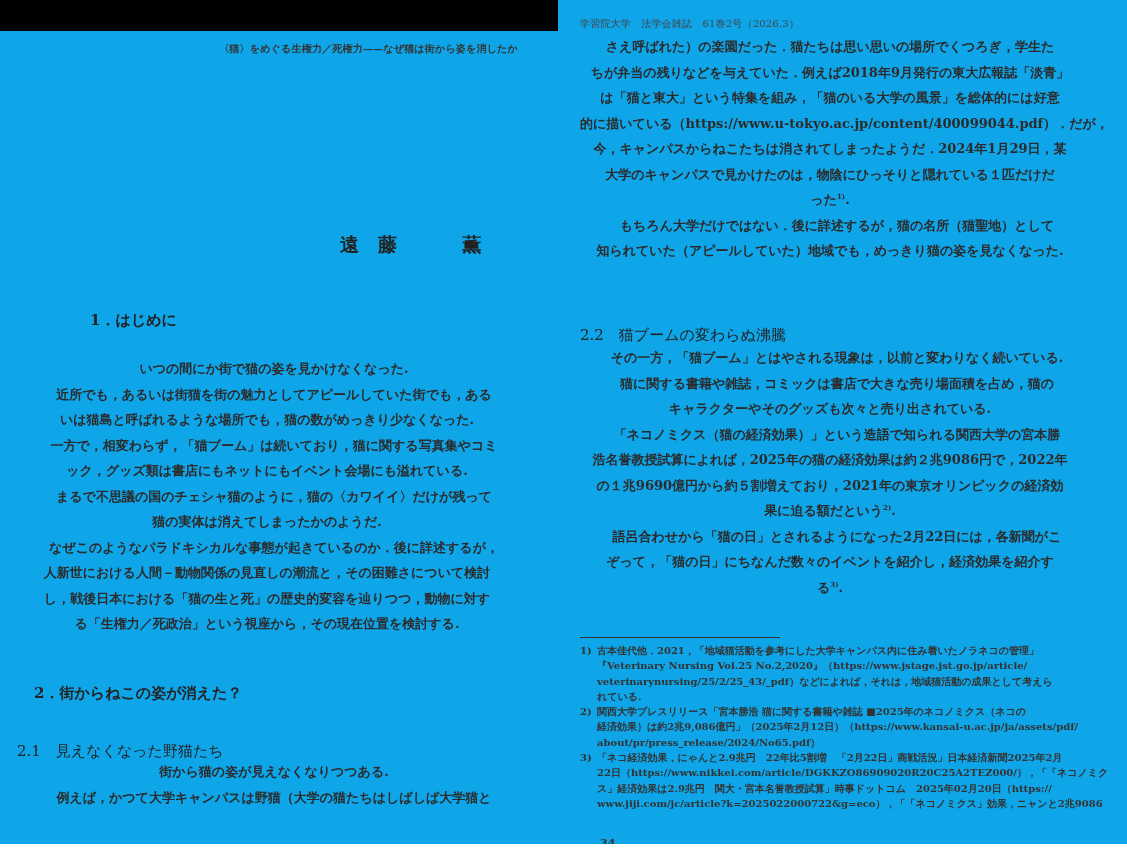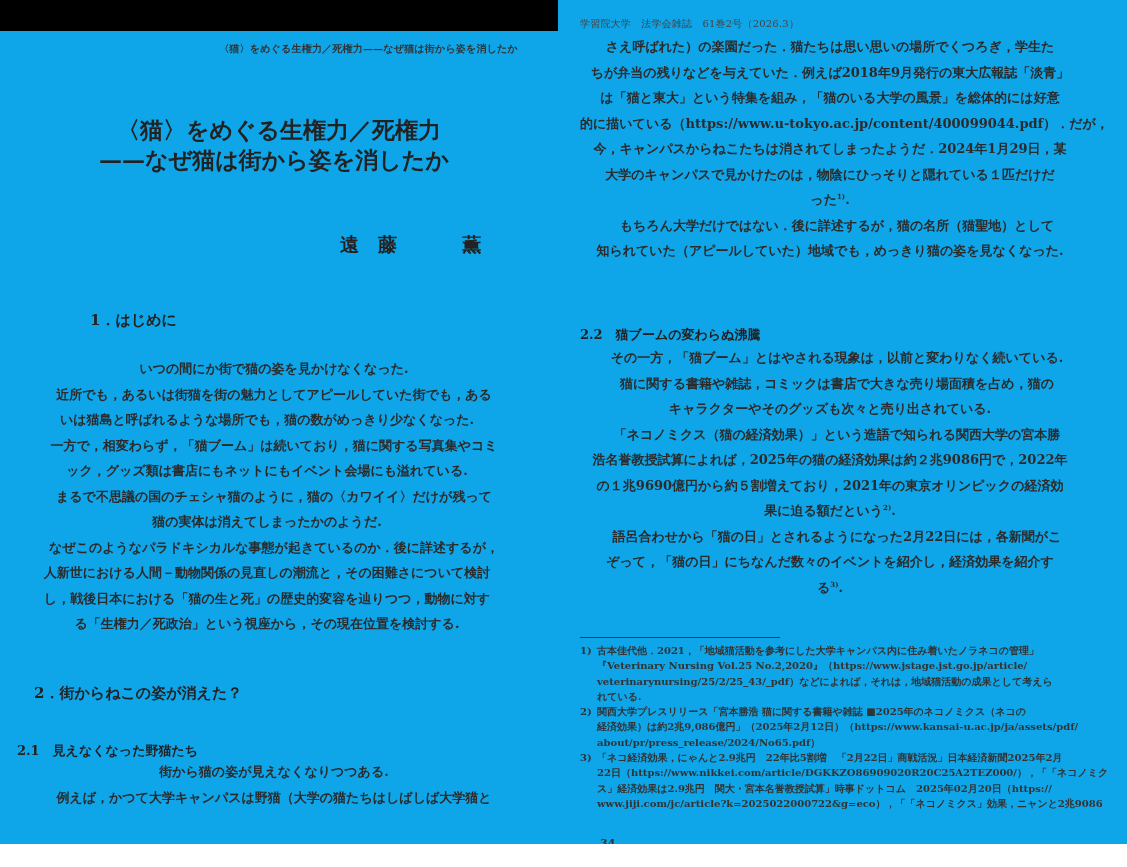--- a/index.html
+++ b/index.html
@@ -16,21 +16,21 @@
   #left-page .running-head { right: 40px; top: 42px; }
   #right-page .running-head { left: 22px; top: 17px; font-weight: normal; color: #444; }
 
   .title { position: absolute; left: 0; width: 558px; text-align: center; font-weight: bold; font-size: 23px; line-height: 30px; color: #222; }
   .title .t1 { display:block; }
   .title .t2 { display:block; margin-left: -10px; }
   .author { position: absolute; top: 232px; left: 340px; font-size: 19px; font-weight: bold; color: #222; letter-spacing: 0; }
   .author span { display:inline-block; }
 
   .h1 { position: absolute; font-size: 15px; font-weight: bold; color: #222; }
-  .h2 { position: absolute; font-size: 13px; font-weight: bold; color: #222; }
+  .h2 { position: absolute; font-size: 15px; font-weight: normal; color: #222; }
 
   .para { position: absolute; font-size: 13px; line-height: 25.5px; font-weight: bold; color: #2b2b2b; text-align: center; }
   #left-page .para { left: 17px; width: 500px; }
   #right-page .para { left: 22px; width: 500px; }
   .para .line { display: block; white-space: nowrap; }
   .para .indent { padding-left: 14px; }
   sup { font-size: 7px; vertical-align: super; line-height: 0; }
 
   .page-number { position: absolute; font-size: 11px; font-weight: bold; color: #333; }
   .fn-rule { position: absolute; left: 22px; top: 637px; width: 200px; height: 1px; background: #333; }
@@ -40,24 +40,20 @@
   .fn .line { display:block; white-space: nowrap; }
 </style>
 </head>
 <body>
 
 <div class="page" id="left-page">
   <div class="bar top"></div>
 
   <div class="running-head">〈猫〉をめぐる生権力／死権力——なぜ猫は街から姿を消したか</div>
 
-  <div class="title" style="top:115px;">
-    <span class="t1">〈猫〉をめぐる生権力／死権力</span>
-    <span class="t2">——なぜ猫は街から姿を消したか</span>
-  </div>
 
   <div class="author">
     <span>遠　藤</span>
     <span style="width:52px;"></span>
     <span>薫</span>
   </div>
 
   <div class="h1" style="left:50px; top:311px;margin-left:40px;">1．はじめに</div>
 
   <div class="para" style="top:356px;">

